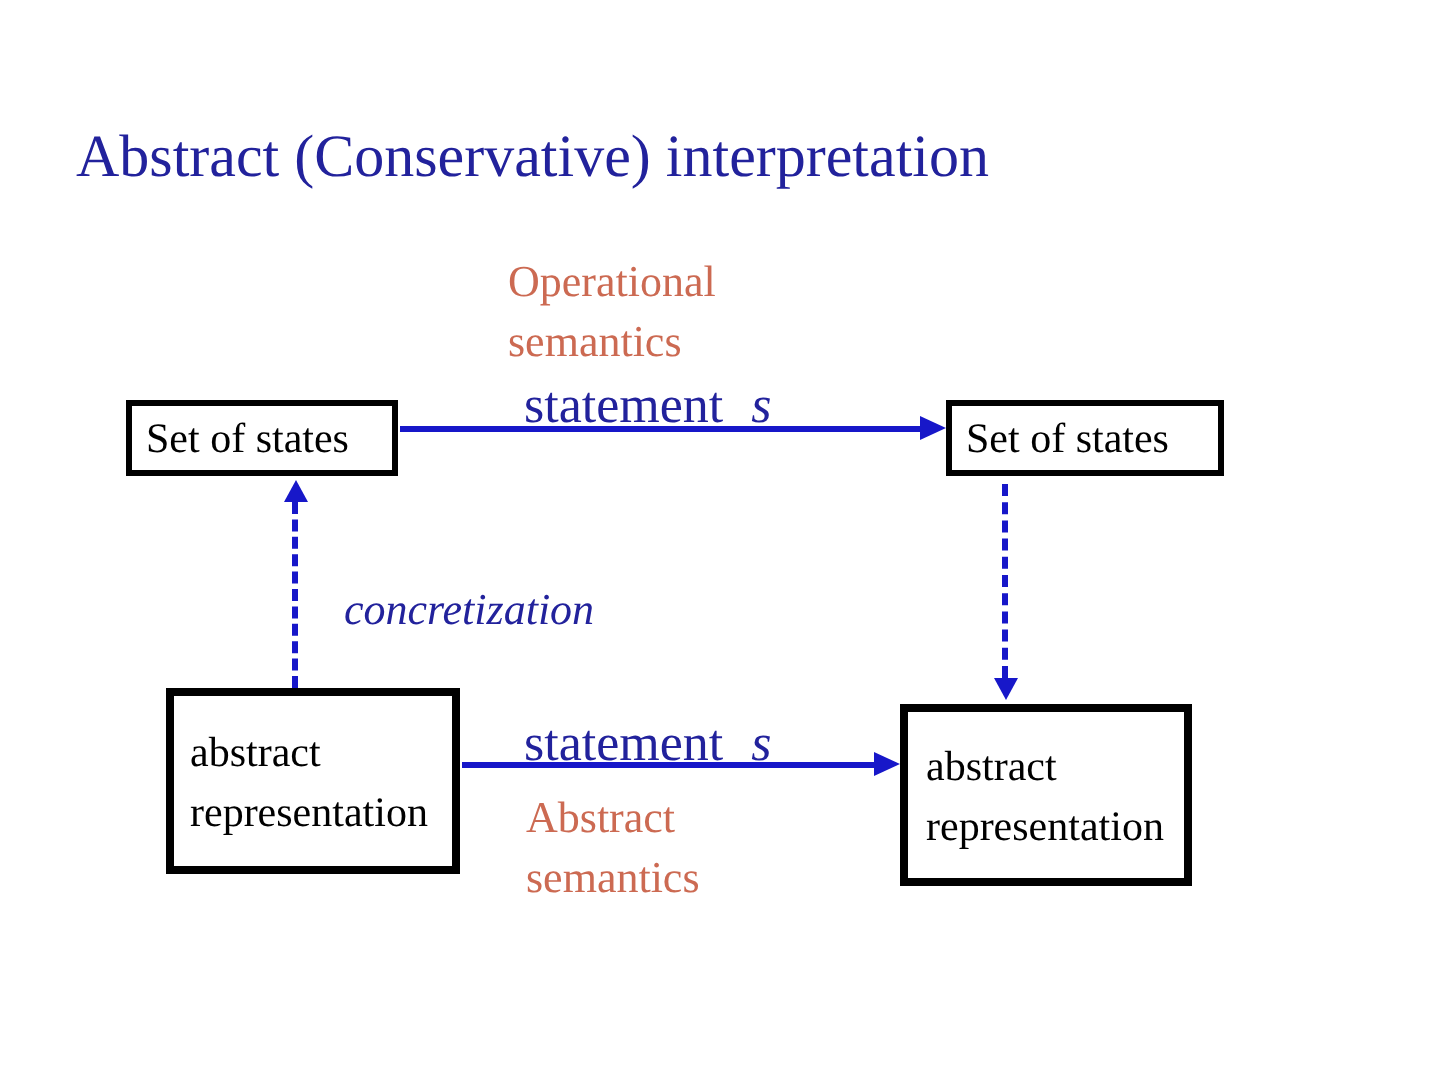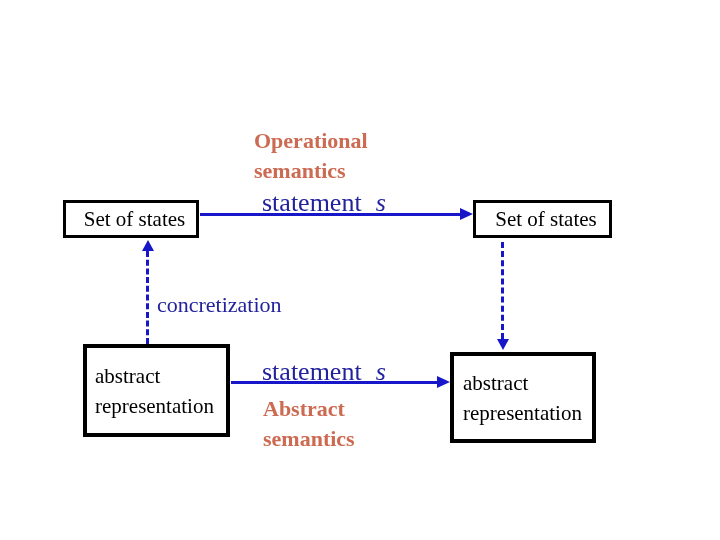--- a/index.html
+++ b/index.html
@@ -4,32 +4,32 @@
 <style>
   html,body { margin:0; padding:0; background:#fff; }
   .slide {
     position:relative; width:720px; height:540px; background:#ffffff;
     font-family:"Liberation Serif", serif; overflow:hidden;
   }
   .title {
     position:absolute; left:38px; top:62px; margin:0;
     font-size:30px; font-weight:normal; color:#22229C; white-space:nowrap;
   }
-  .two-line { position:absolute; white-space:nowrap;font-weight:bold; }
+  .two-line { position:absolute; white-space:nowrap; }
   .two-line div { display:block; }
   .orange { color:#CC6A52; font-size:22px; line-height:30px; }
   .blue-label { position:absolute; color:#22229C; font-size:22px; white-space:nowrap; }
   .stmt { position:absolute; color:#22229C; font-size:26px; white-space:nowrap; }
   .stmt .var { font-style:italic; margin-left:14px; }
   .box {
     position:absolute; background:#ffffff; color:#000000; box-sizing:border-box;
     font-size:21px; display:flex; flex-direction:column; justify-content:center;
     white-space:nowrap; overflow:visible;
   }
-  .box-thin  { border:3px solid #000;align-items:center; }
+  .box-thin  { border:3px solid #000; }
   .box-thick { border:4px solid #000; }
   .hline { position:absolute; height:3px; background:#1717C9; }
   .head-right {
     position:absolute; width:0; height:0;
     border-top:6px solid transparent; border-bottom:6px solid transparent;
     border-left:13px solid #1717C9;
   }
   .vdash { position:absolute; width:0; border-left:3px dashed #1717C9; }
   .head-up {
     position:absolute; width:0; height:0;
@@ -40,20 +40,21 @@
     position:absolute; width:0; height:0;
     border-left:6px solid transparent; border-right:6px solid transparent;
     border-top:11px solid #1717C9;
   }
 </style>
 </head>
 <body>
 
 <div class="slide">
 
+  <h1 class="title">Abstract (Conservative) interpretation</h1>
 
   <div class="two-line orange" style="left:254px; top:126px;">
     <div>Operational</div>
     <div>semantics</div>
   </div>
 
   <div class="stmt" style="left:262px; top:188px;">
     <span>statement</span><span class="var">s</span>
   </div>
 
@@ -62,21 +63,21 @@
 
   <div class="box box-thin" style="left:63px; top:200px; width:136px; height:38px; padding-left:7px;">
     <div>Set of states</div>
   </div>
   <div class="box box-thin" style="left:473px; top:200px; width:139px; height:38px; padding-left:7px;">
     <div>Set of states</div>
   </div>
 
   <div class="head-up" style="left:142px; top:240px;"></div>
   <div class="vdash" style="left:146px; top:251px; height:93px;"></div>
-  <div class="blue-label" style="left:157px; top:292px;">concretization</div>
+  <div class="blue-label" style="left:172px; top:292px;font-style:italic;">concretization</div>
 
   <div class="vdash" style="left:501px; top:242px; height:97px;"></div>
   <div class="head-down" style="left:497px; top:339px;"></div>
 
   <div class="stmt" style="left:262px; top:357px;">
     <span>statement</span><span class="var">s</span>
   </div>
 
   <div class="hline" style="left:231px; top:381px; width:207px;"></div>
   <div class="head-right" style="left:437px; top:376px;"></div>

